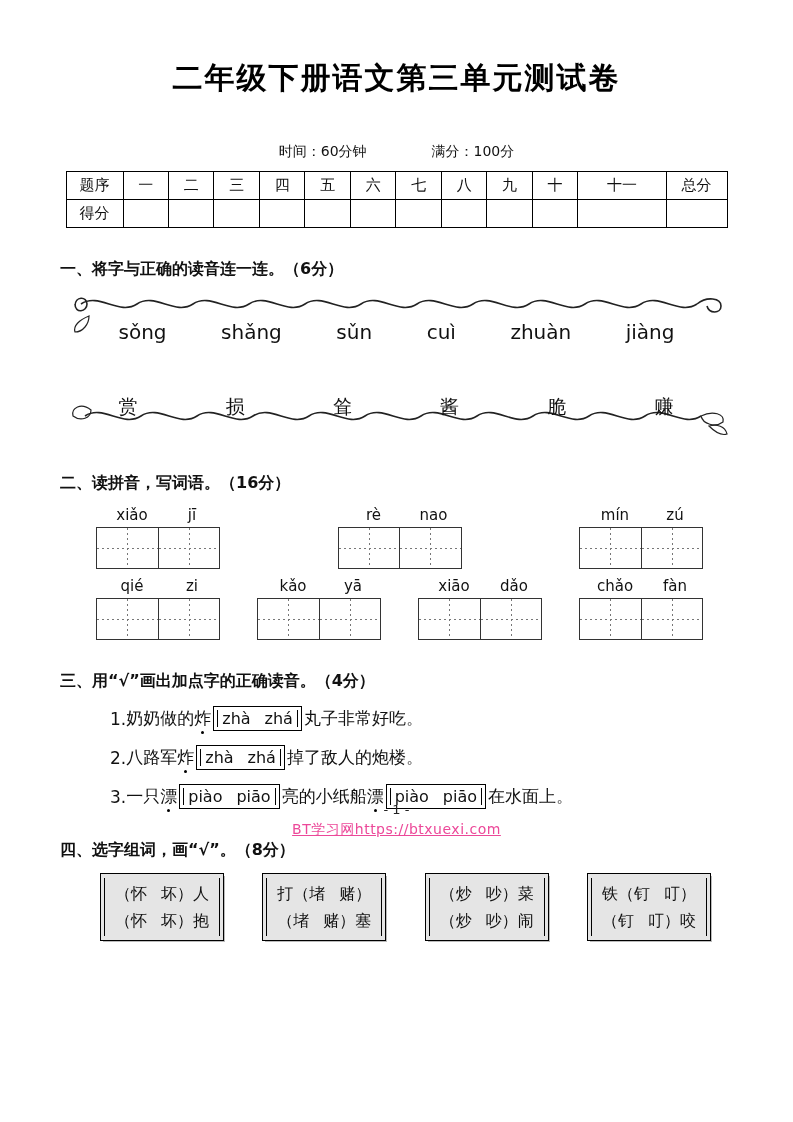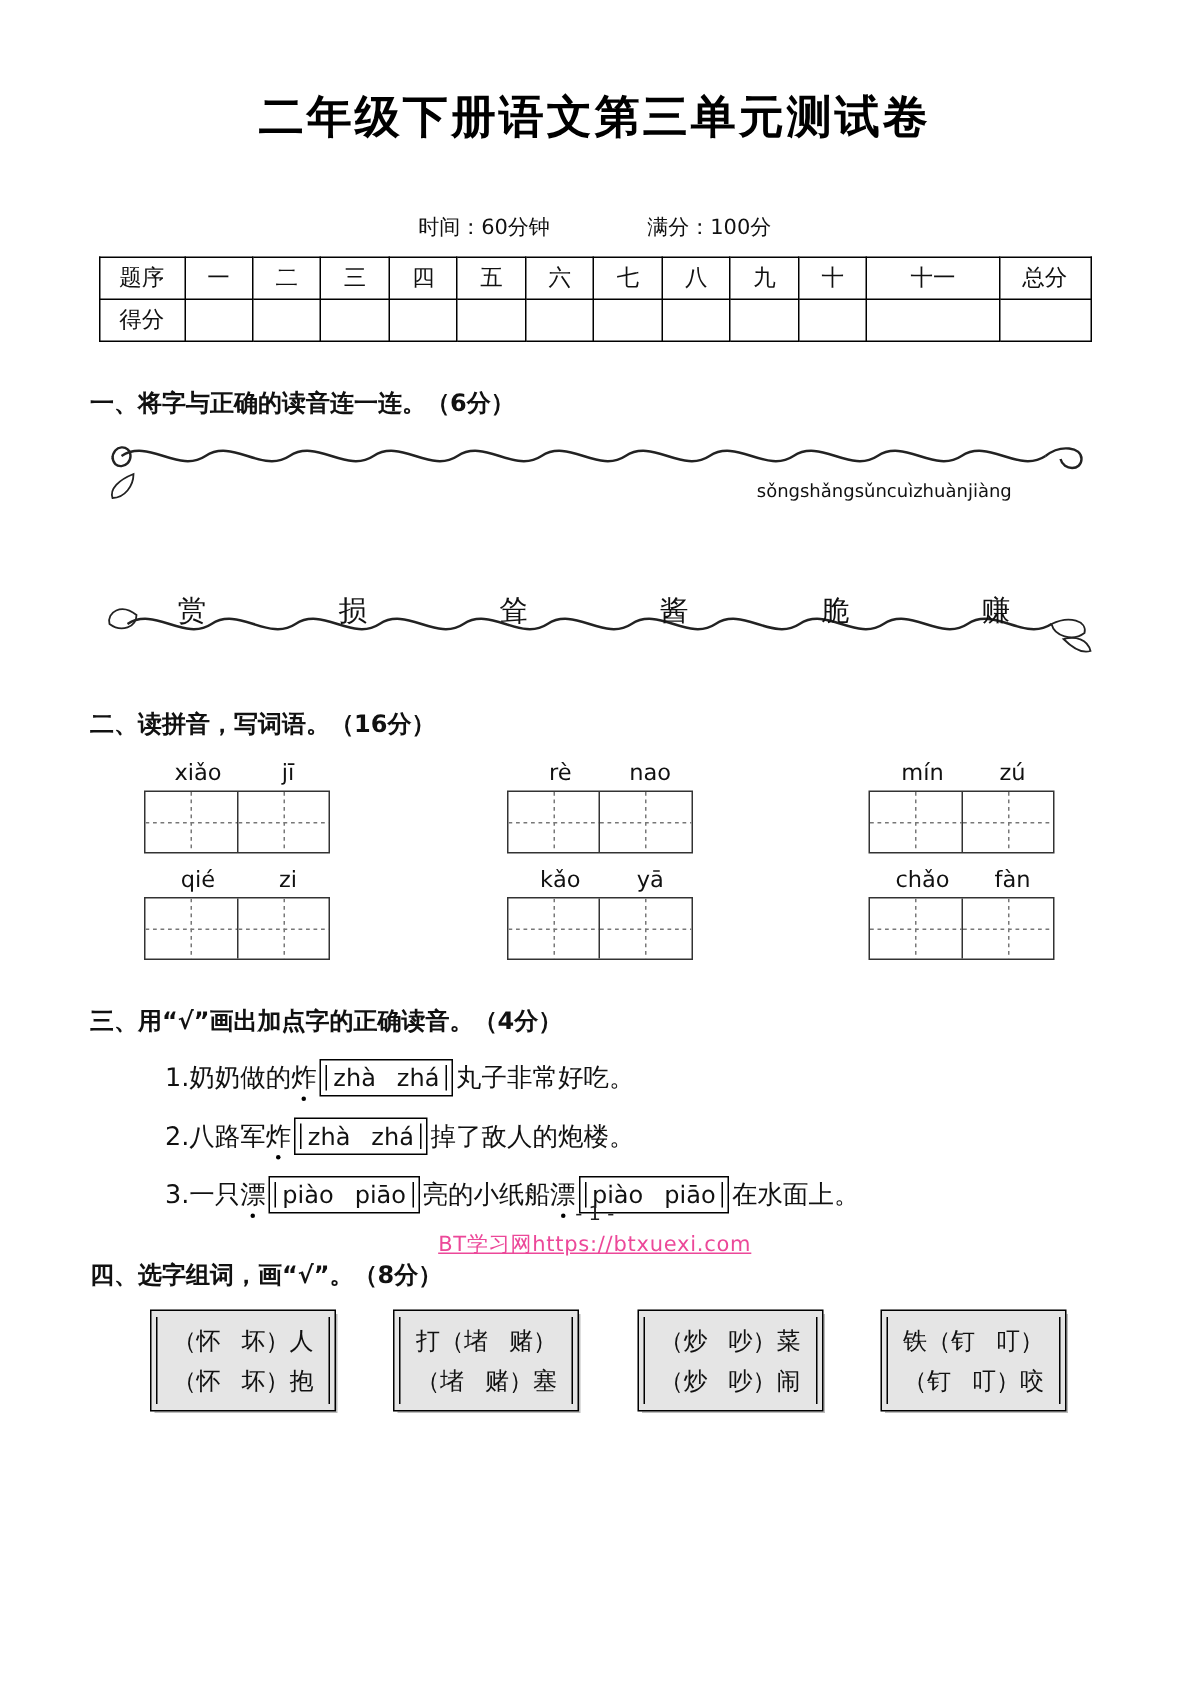--- a/index.html
+++ b/index.html
@@ -82,21 +82,21 @@
   .vine { position: absolute; left: 0; top: 0; }
   .pinyin-row, .hanzi-row {
     position: absolute;
     left: 0; right: 0;
     display: flex;
     justify-content: space-between;
     padding: 0 58px;
     box-sizing: border-box;
     font-family: "DejaVu Sans", "Liberation Sans", sans-serif;
   }
-  .pinyin-row { top: 30px; font-size: 12px; justify-content: flex-end; }
+  .pinyin-row { top: 30px; font-size: 20px; }
   .hanzi-row { top: 104px; font-size: 19px; }
   .hanzi-row span { letter-spacing: 1px; }
 
   
   .grid-block { margin-top: 12px; }
   .grid-row {
     display: flex;
     justify-content: space-between;
     padding: 0 38px 0 48px;
     box-sizing: border-box;
@@ -352,20 +352,30 @@
           <span>kǎo</span>
           <span>yā</span>
         </div>
         <div class="tianzi">
             <div class="cell"></div>
             <div class="cell"></div>
           </div>
       </div>
       <div class="grid-item">
         <div class="grid-pinyin">
+          <span>xiāo</span>
+          <span>dǎo</span>
+        </div>
+        <div class="tianzi">
+            <div class="cell"></div>
+            <div class="cell"></div>
+          </div>
+      </div>
+      <div class="grid-item">
+        <div class="grid-pinyin">
           <span>chǎo</span>
           <span>fàn</span>
         </div>
         <div class="tianzi">
             <div class="cell"></div>
             <div class="cell"></div>
           </div>
       </div>
     </div>
   </div>

